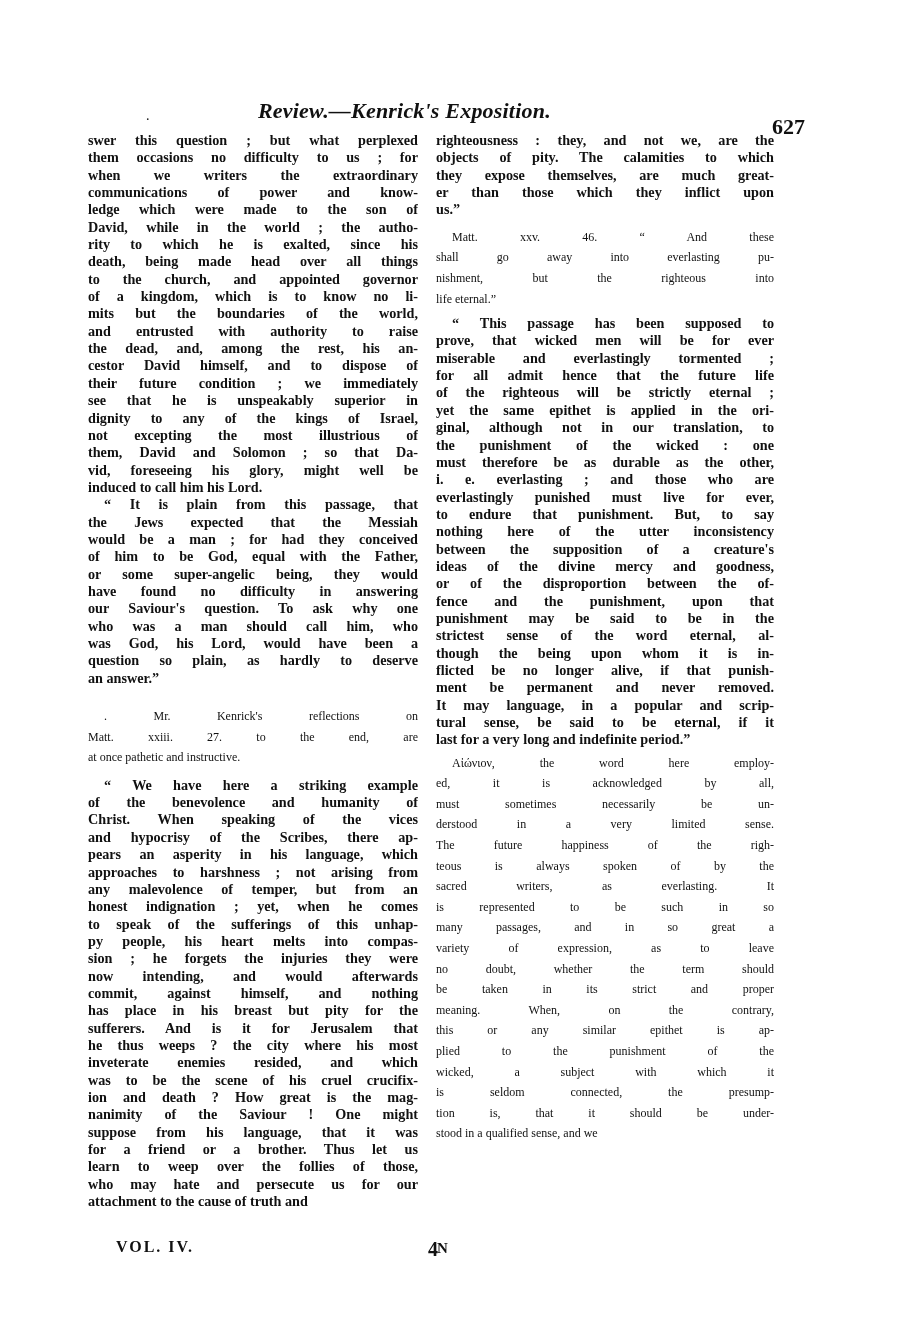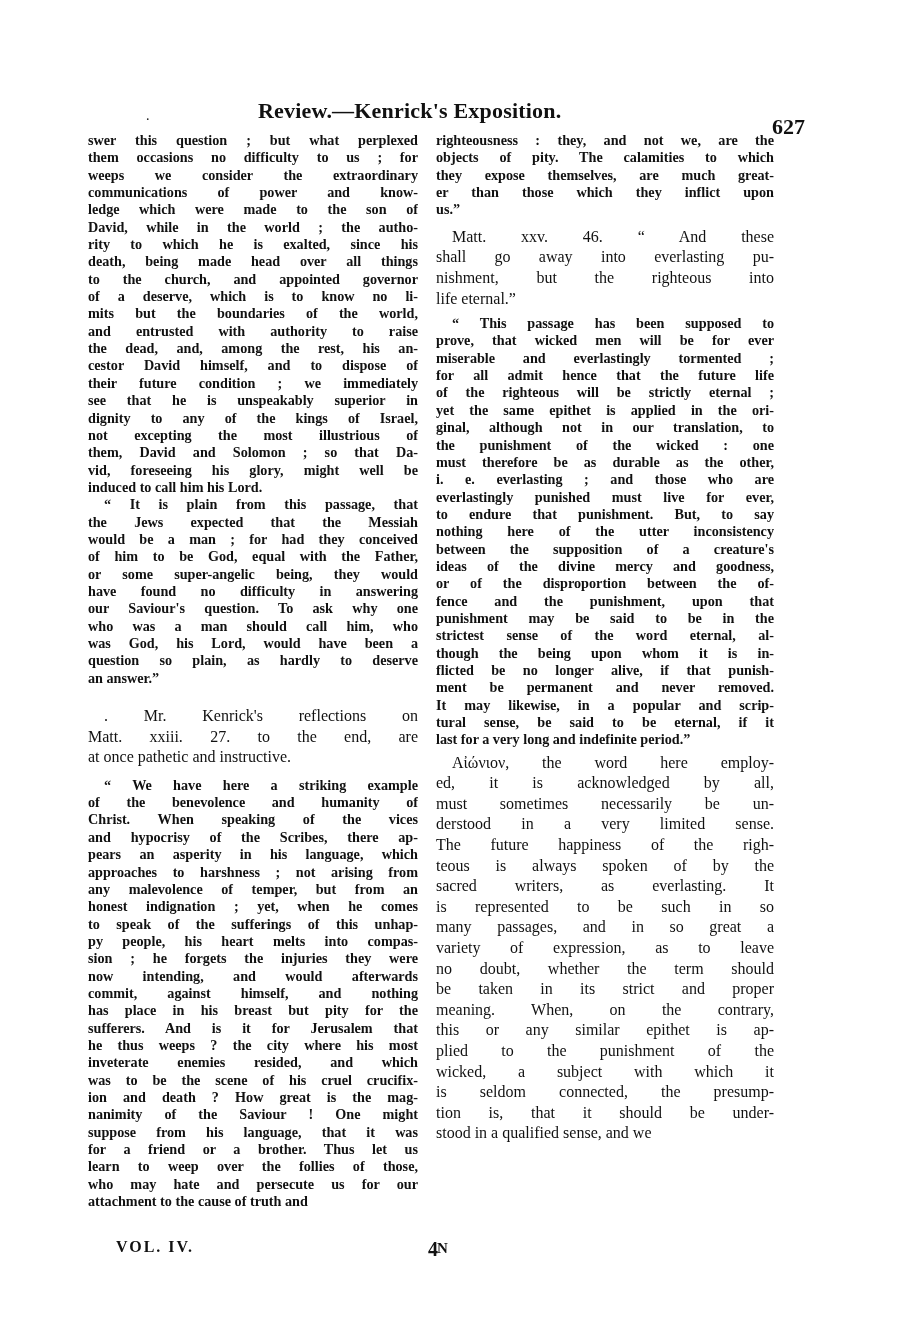--- a/index.html
+++ b/index.html
@@ -1,55 +1,55 @@
 <!DOCTYPE html>
 <html><head>
 <meta charset="utf-8">
 <style>
   html, body { margin:0; padding:0; background:#ffffff; }
   body { width:908px; height:1337px; position:relative; overflow:hidden;
          font-family:"Liberation Serif","DejaVu Serif",serif; color:#111; }
   .header { position:absolute; top:96px; left:140px; width:665px; height:30px; }
   .header .dot { position:absolute; left:6px; top:12px; font-size:14px; }
-  .header .title { position:absolute; left:118px; top:2px; font-size:22px; font-weight:bold; letter-spacing:0.2px; }
+  .header .title { position:absolute; left:118px; top:2px; font-size:22px; font-style:italic; font-weight:bold; letter-spacing:0.2px; }
   .header .page { position:absolute; right:0; top:18px; font-size:22px; font-weight:bold; }
   .col { position:absolute; top:132px; }
   .col.left { left:88px; width:330px; }
   .col.right { left:436px; width:338px;font-family:Liberation Serif, serif; }
   .line { display:block; white-space:nowrap; text-align:justify; text-align-last:justify; overflow:hidden; }
   .small .line { font-size:14.2px; line-height:17.35px; font-weight:bold; }
-  .large .line { font-size:16px; line-height:20.6px; }
+  .large .line { font-size:12px; line-height:20.6px; }
   .indent { padding-left:16px; }
   .last { text-align-last:left; }
   .footer { position:absolute; top:1238px; left:88px; width:350px; height:24px; font-weight:bold; font-size:16px; }
   .footer .vol { position:absolute; left:28px; letter-spacing:2px; }
   .footer .sig { position:absolute; right:0; font-size:20px; }
   .sig-right { position:absolute; top:1240px; left:437px; font-weight:bold; font-size:15px; }
 </style>
 </head>
 <body>
 
 <div class="header">
   <span class="dot">.</span>
   <span class="title">Review.—Kenrick's Exposition.</span>
   <span class="page">627</span>
 </div>
 
 <div class="col left">
   <div class="small" id="lp1">
       <span class="line">swer this question ; but what perplexed</span>
       <span class="line">them occasions no difficulty to us ; for</span>
-      <span class="line">weeps we consider the extraordinary</span>
+      <span class="line">when we writers the extraordinary</span>
       <span class="line">communications of power and know-</span>
       <span class="line">ledge which were made to the son of</span>
       <span class="line">David, while in the world ; the autho-</span>
       <span class="line">rity to which he is exalted, since his</span>
       <span class="line">death, being made head over all things</span>
       <span class="line">to the church, and appointed governor</span>
-      <span class="line">of a deserve, which is to know no li-</span>
+      <span class="line">of a kingdom, which is to know no li-</span>
       <span class="line">mits but the boundaries of the world,</span>
       <span class="line">and entrusted with authority to raise</span>
       <span class="line">the dead, and, among the rest, his an-</span>
       <span class="line">cestor David himself, and to dispose of</span>
       <span class="line">their future condition ; we immediately</span>
       <span class="line">see that he is unspeakably superior in</span>
       <span class="line">dignity to any of the kings of Israel,</span>
       <span class="line">not excepting the most illustrious of</span>
       <span class="line">them, David and Solomon ; so that Da-</span>
       <span class="line">vid, foreseeing his glory, might well be</span>
@@ -132,21 +132,21 @@
       <span class="line">nothing here of the utter inconsistency</span>
       <span class="line">between the supposition of a creature's</span>
       <span class="line">ideas of the divine mercy and goodness,</span>
       <span class="line">or of the disproportion between the of-</span>
       <span class="line">fence and the punishment, upon that</span>
       <span class="line">punishment may be said to be in the</span>
       <span class="line">strictest sense of the word eternal, al-</span>
       <span class="line">though the being upon whom it is in-</span>
       <span class="line">flicted be no longer alive, if that punish-</span>
       <span class="line">ment be permanent and never removed.</span>
-      <span class="line">It may likewise, in a popular and scrip-</span>
+      <span class="line">It may language, in a popular and scrip-</span>
       <span class="line">tural sense, be said to be eternal, if it</span>
       <span class="line last">last for a very long and indefinite period.”</span>
     </div>
   <div class="large" id="rp4" style="margin-top:4px">
       <span class="line indent">Αἰώνιον, the word here employ-</span>
       <span class="line">ed, it is acknowledged by all,</span>
       <span class="line">must sometimes necessarily be un-</span>
       <span class="line">derstood in a very limited sense.</span>
       <span class="line">The future happiness of the righ-</span>
       <span class="line">teous is always spoken of by the</span>

